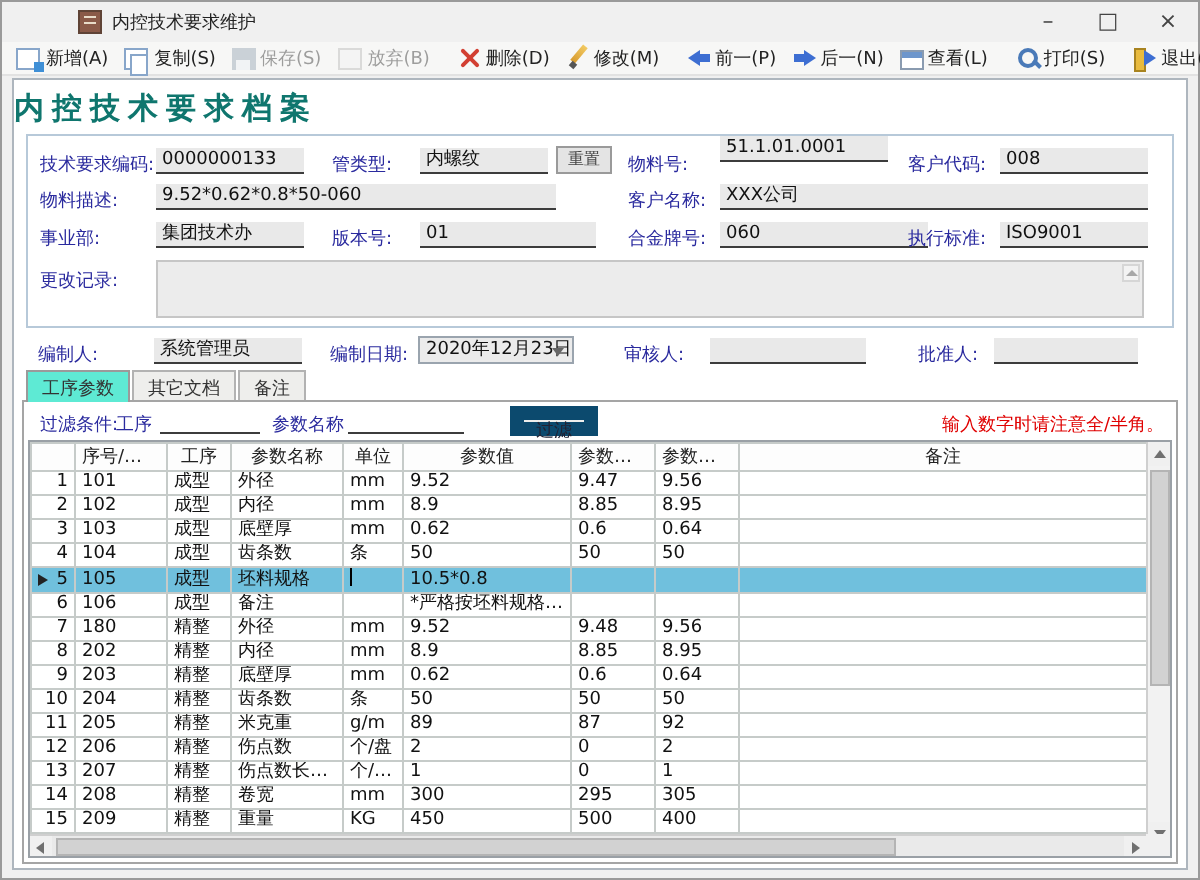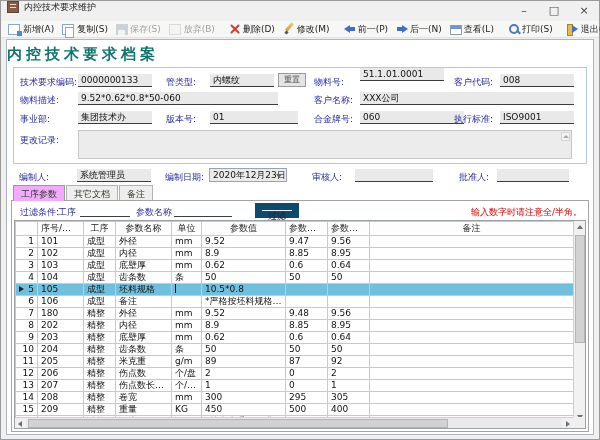--- a/index.html
+++ b/index.html
@@ -2,21 +2,21 @@
 <html style="--accent: #70c0dd; --label-blue: #2a2a9e; --hint-red: #e00000;"><head>
 <meta charset="utf-8">
 <style>
   * { box-sizing: border-box; margin: 0; padding: 0; }
   html,body { width:600px; height:440px; }
   body { font-family:"DejaVu Sans","Liberation Sans",sans-serif; font-size:9px; color:#111;
          background:#f0f0f0; position:relative; overflow:hidden; }
   .window { position:absolute; inset:0; border:1px solid #9a9a9a; background:#f0f0f0; }
 
   
-  .titlebar { position:absolute; top:0; left:0; right:0; height:20px; display:flex; align-items:flex-start; }
+  .titlebar { position:absolute; top:0; left:0; right:0; height:20px; display:flex; align-items:center;padding-left:32px; }
   .appicon { width:12px; height:12px; margin-left:6px; background:#8a5a48; border:1px solid #5f4336; position:relative; }
   .appicon::after { content:""; position:absolute; left:2px; top:2px; right:2px; bottom:2px;
     background:repeating-linear-gradient(#e9dcc9 0 1px,#8a5a48 1px 3px); }
   .apptitle { margin-left:5px; font-size:9px; color:#222; }
   .winbtns { margin-left:auto; display:flex; }
   .winbtn { width:30px; height:20px; text-align:center; line-height:19px; font-size:11px; color:#444; }
 
   
   .toolbar { position:absolute; top:20px; left:0; right:0; height:17px; background:#f7f7f6;
              border-bottom:1px solid #e2e2e2; display:flex; align-items:center; padding-left:3px; }
@@ -59,21 +59,21 @@
           color:#444; text-align:center; line-height:12px; }
   .ftextarea { position:absolute; background:#ececec; border:1px solid #c6c6c6; }
   .ta-arrow { position:absolute; right:1px; top:1px; width:9px; height:9px; background:#f3f3f3; border:1px solid #d6d6d6; }
   .ta-arrow::after { content:""; position:absolute; left:1px; top:2px; border-left:3px solid transparent; border-right:3px solid transparent; border-bottom:3px solid #a8a8a8; }
   .combo { position:absolute; height:14px; background:#ebebeb; border:1px solid #9aa4ae; line-height:12px; padding-left:3px; }
   .combo::after { content:""; position:absolute; right:4px; top:5px; border-left:3px solid transparent; border-right:3px solid transparent; border-top:4px solid #666; }
 
   
   .tabs { position:absolute; left:6px; top:145px; height:16px; display:flex; }
   .tab { padding:2px 7px 0 7px; border:1px solid #b2b2b2; border-bottom:none; background:#eeeeec; color:#333; margin-right:1px; height:16px; }
-  .tab.active { background:#f0abfc; border-color:#9a9a9a; position:relative; z-index:2; }
+  .tab.active { background:#5eead4; border-color:#9a9a9a; position:relative; z-index:2; }
   .tabpanel { position:absolute; left:4px; right:4px; top:160px; bottom:2px; border:1px solid #a5a5a5; background:#fff; }
 
   
   .filter-label { position:absolute; top:5px; color:var(--label-blue); white-space:nowrap; }
   .filter-input { position:absolute; top:3px; height:13px; border:none; border-bottom:1px solid #3c3c3c;
                   background:transparent; font-size:9px; outline:none; }
   .filter-btn { position:absolute; top:2px; height:15px; background:#eeeeec; border:7px solid #0c4a6e; color:#223;
                 font-size:9px; text-align:center; line-height:13px; }
   .hint { position:absolute; top:5px; right:6px; color:var(--hint-red); white-space:nowrap; }
 

